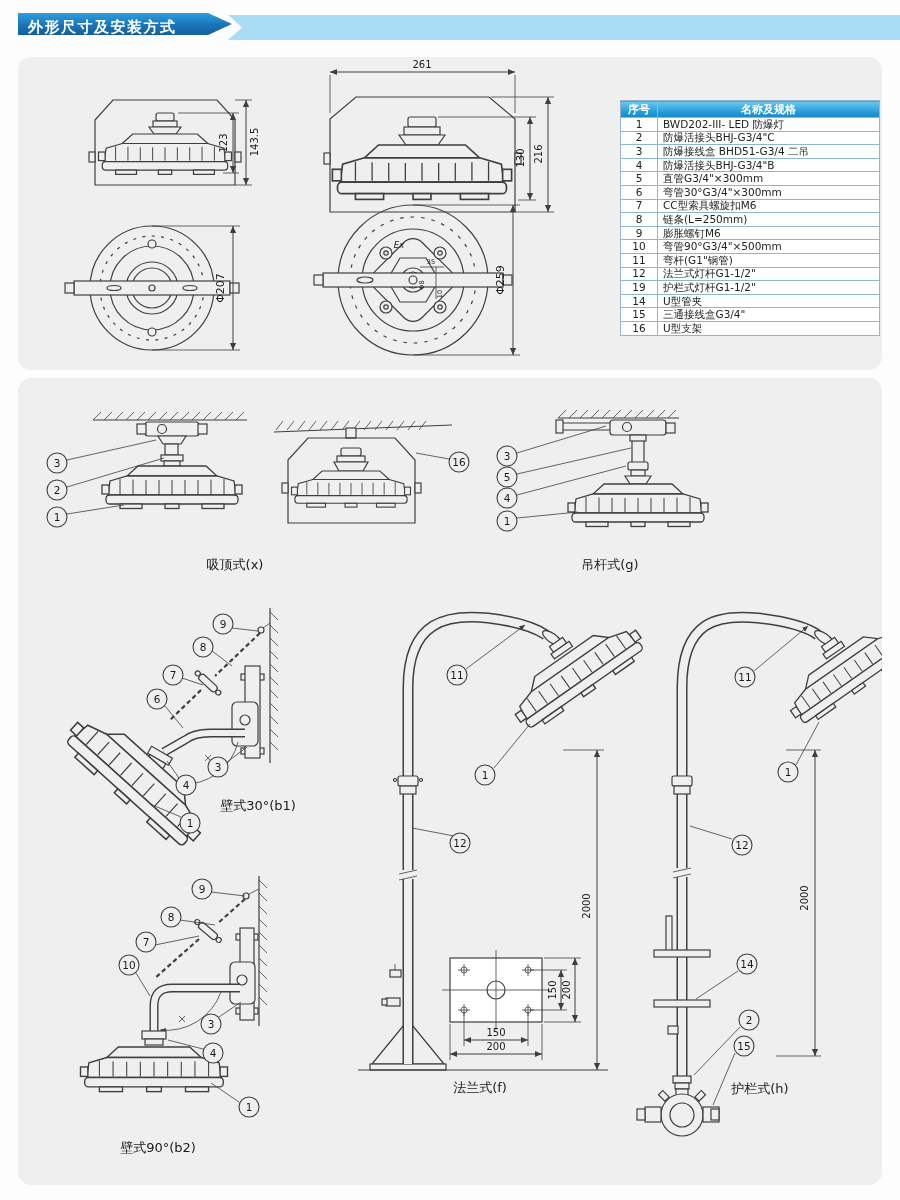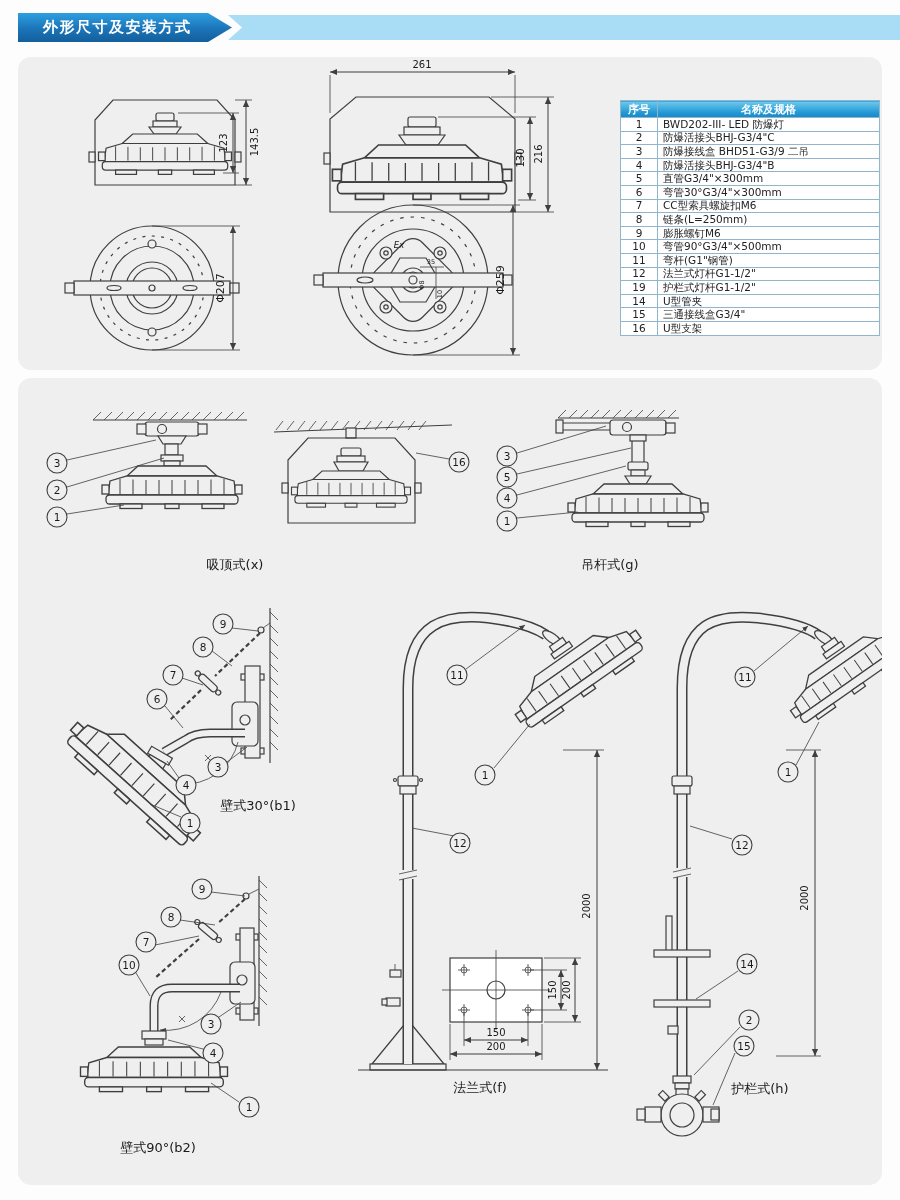--- a/index.html
+++ b/index.html
@@ -1,22 +1,22 @@
 <!DOCTYPE html>
 <html><head>
 <meta charset="utf-8">
 <style>
   html,body{margin:0;padding:0;background:#ffffff;}
   .page{position:relative;width:900px;height:1200px;background:#fdfdfd;overflow:hidden;
         font-family:"DejaVu Sans","Liberation Sans",sans-serif;}
   
-  .header-chevron{position:absolute;left:18px;top:13px;width:214px;height:29px;
+  .header-chevron{position:absolute;left:18px;top:13px;width:214px;height:22px;
      background:linear-gradient(180deg,#2da0e0 0%,#1b74b8 55%,#135f9c 100%);
      clip-path:polygon(0 0,190px 0,214px 50%,190px 100%,0 100%);
-     color:#fff;font-size:15px;font-weight:bold;line-height:29px;padding-left:25px;
+     color:#fff;font-size:15px;font-weight:bold;line-height:29px;padding-left:10px;
      box-sizing:border-box;letter-spacing:1.5px;}
   .header-bar{position:absolute;left:228px;top:15px;width:672px;height:25px;background:#a9ddf6;
      clip-path:polygon(0 0,100% 0,100% 100%,0 100%,14px 50%);}
   
   .panel{position:absolute;left:18px;width:864px;background:#efefef;border-radius:13px;}
   .panel-dims{top:57px;height:313px;}
   .panel-install{top:378px;height:807px;}
   .panel svg{position:absolute;left:0;top:0;}
   
   .parts-table{position:absolute;left:602px;top:43px;width:260px;}
@@ -173,21 +173,21 @@
           <tr>
               <td class="c1">1</td>
               <td>BWD202-III- LED 防爆灯</td>
             </tr>
           <tr>
               <td class="c1">2</td>
               <td>防爆活接头BHJ-G3/4"C</td>
             </tr>
           <tr>
               <td class="c1">3</td>
-              <td>防爆接线盒 BHD51-G3/9 二吊</td>
+              <td>防爆接线盒 BHD51-G3/4 二吊</td>
             </tr>
           <tr>
               <td class="c1">4</td>
               <td>防爆活接头BHJ-G3/4"B</td>
             </tr>
           <tr>
               <td class="c1">5</td>
               <td>直管G3/4"×300mm</td>
             </tr>
           <tr>

